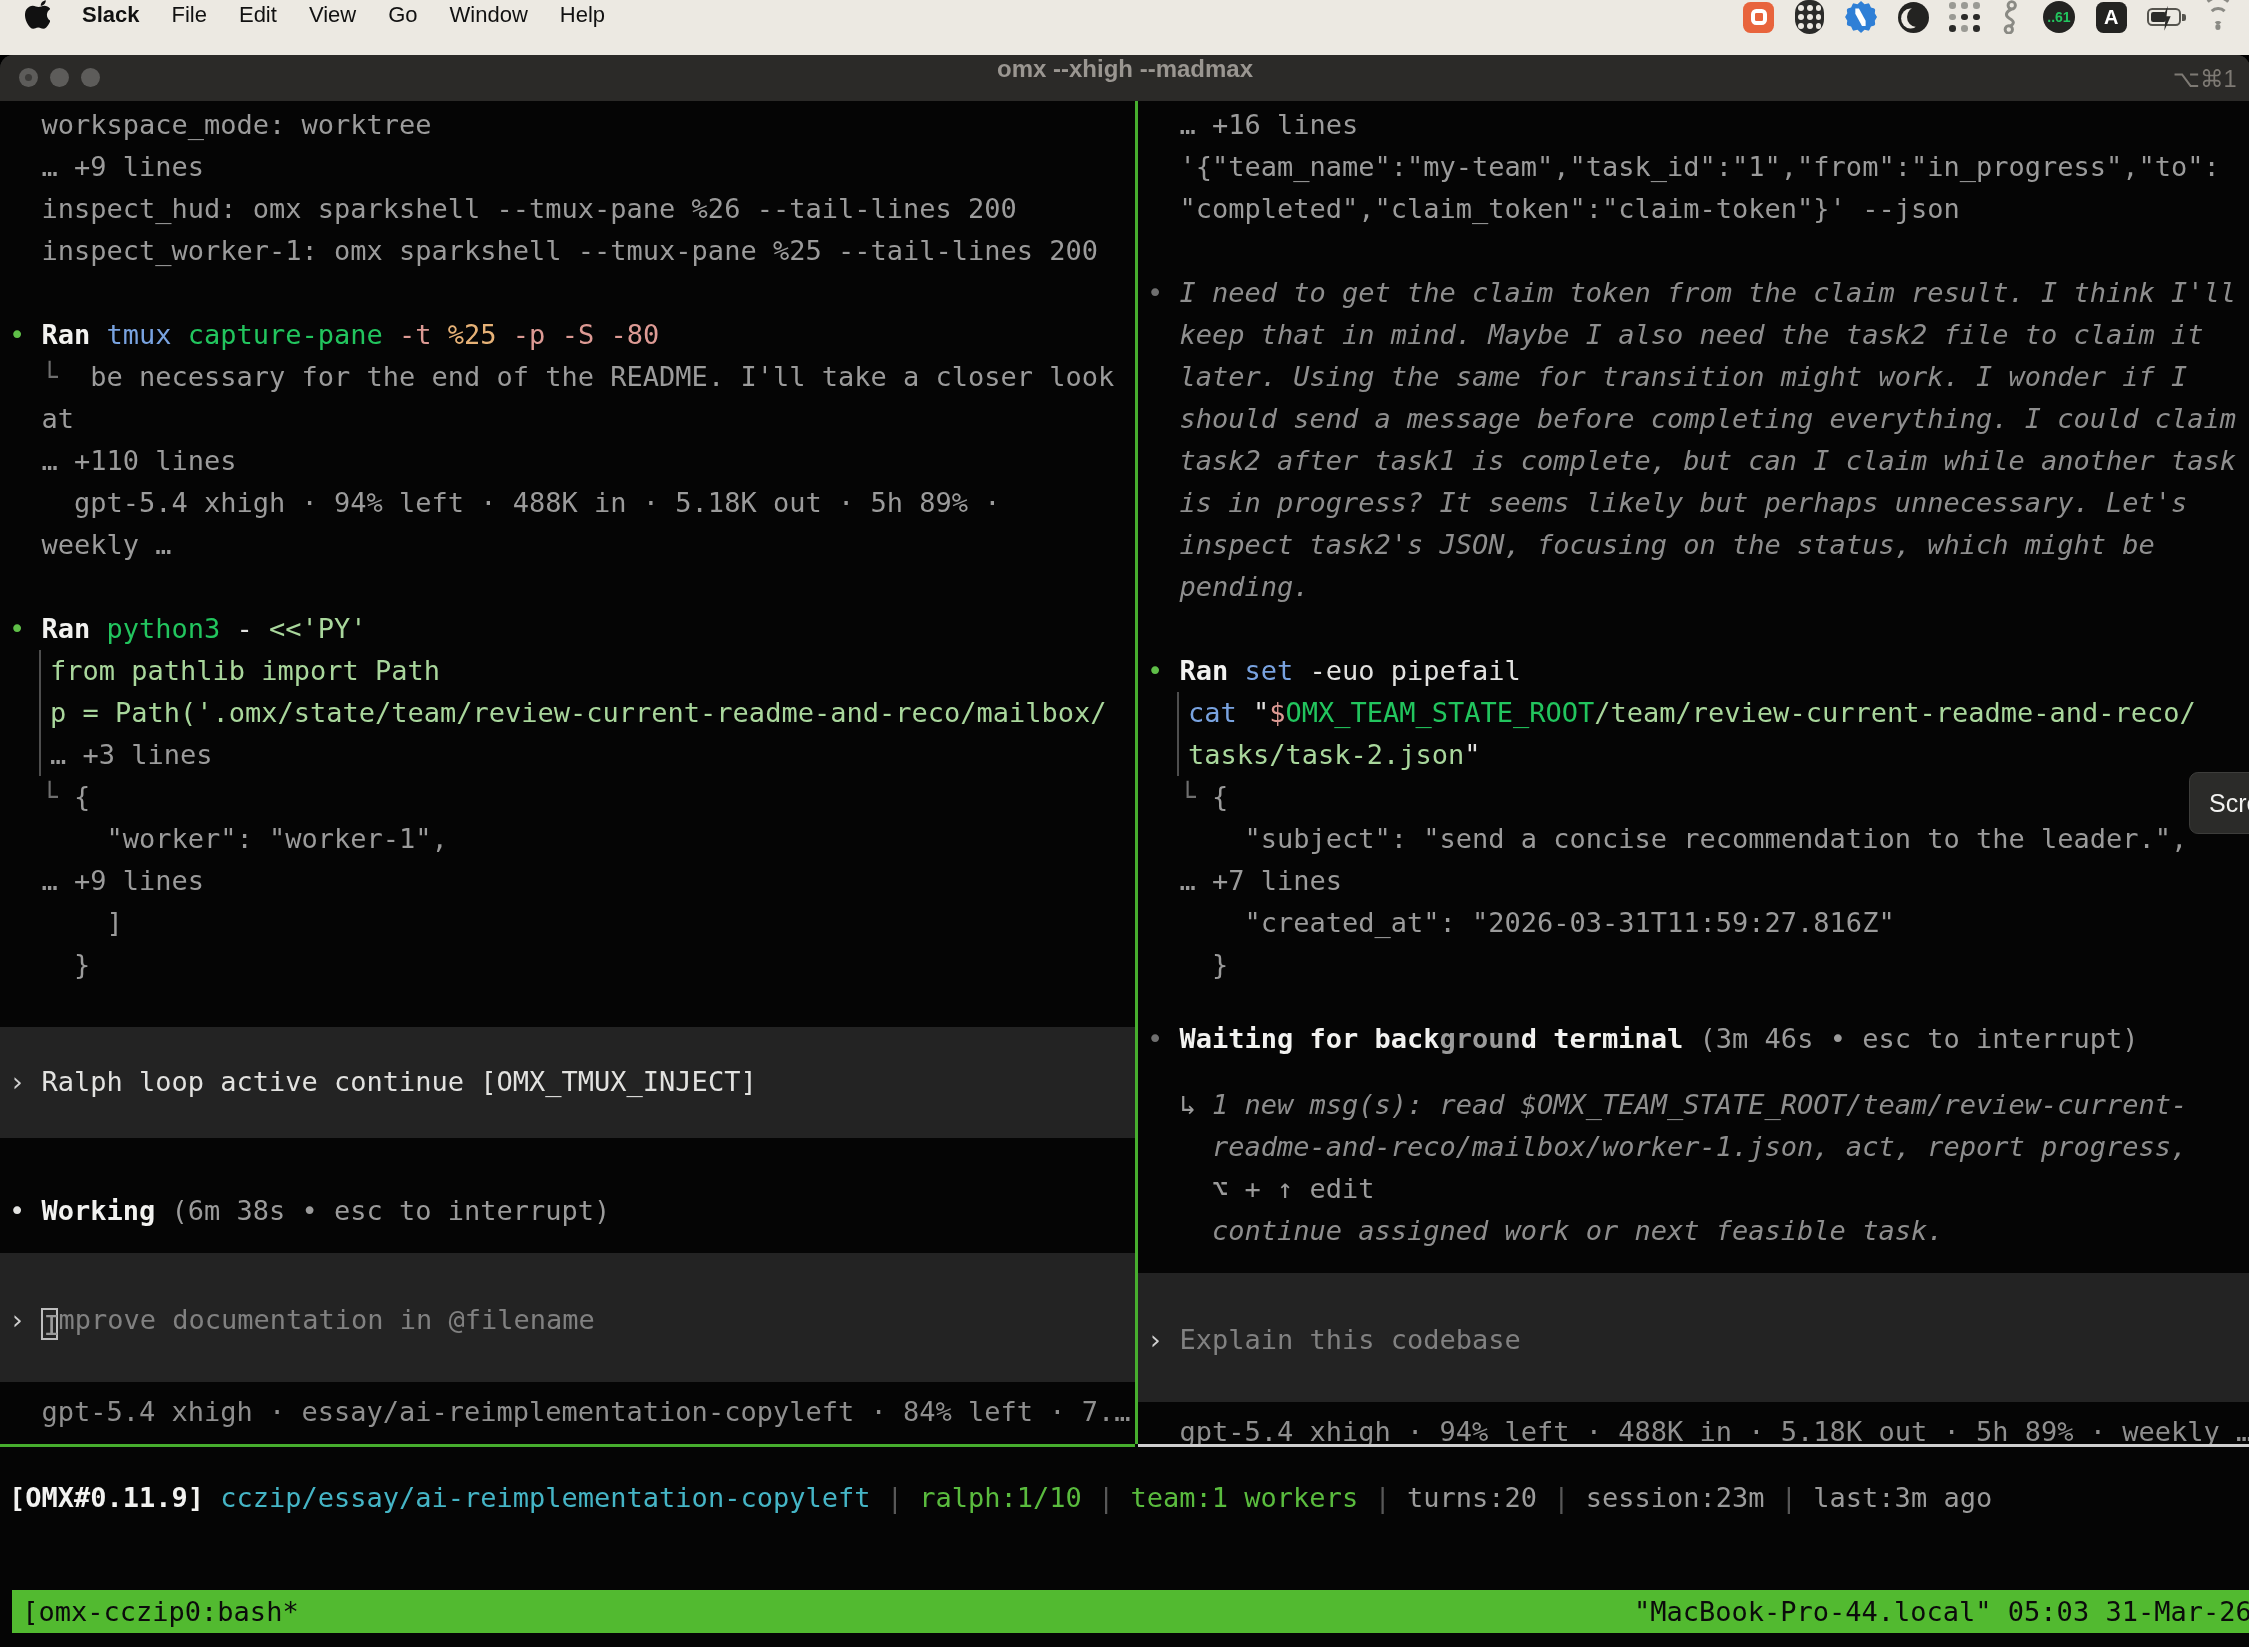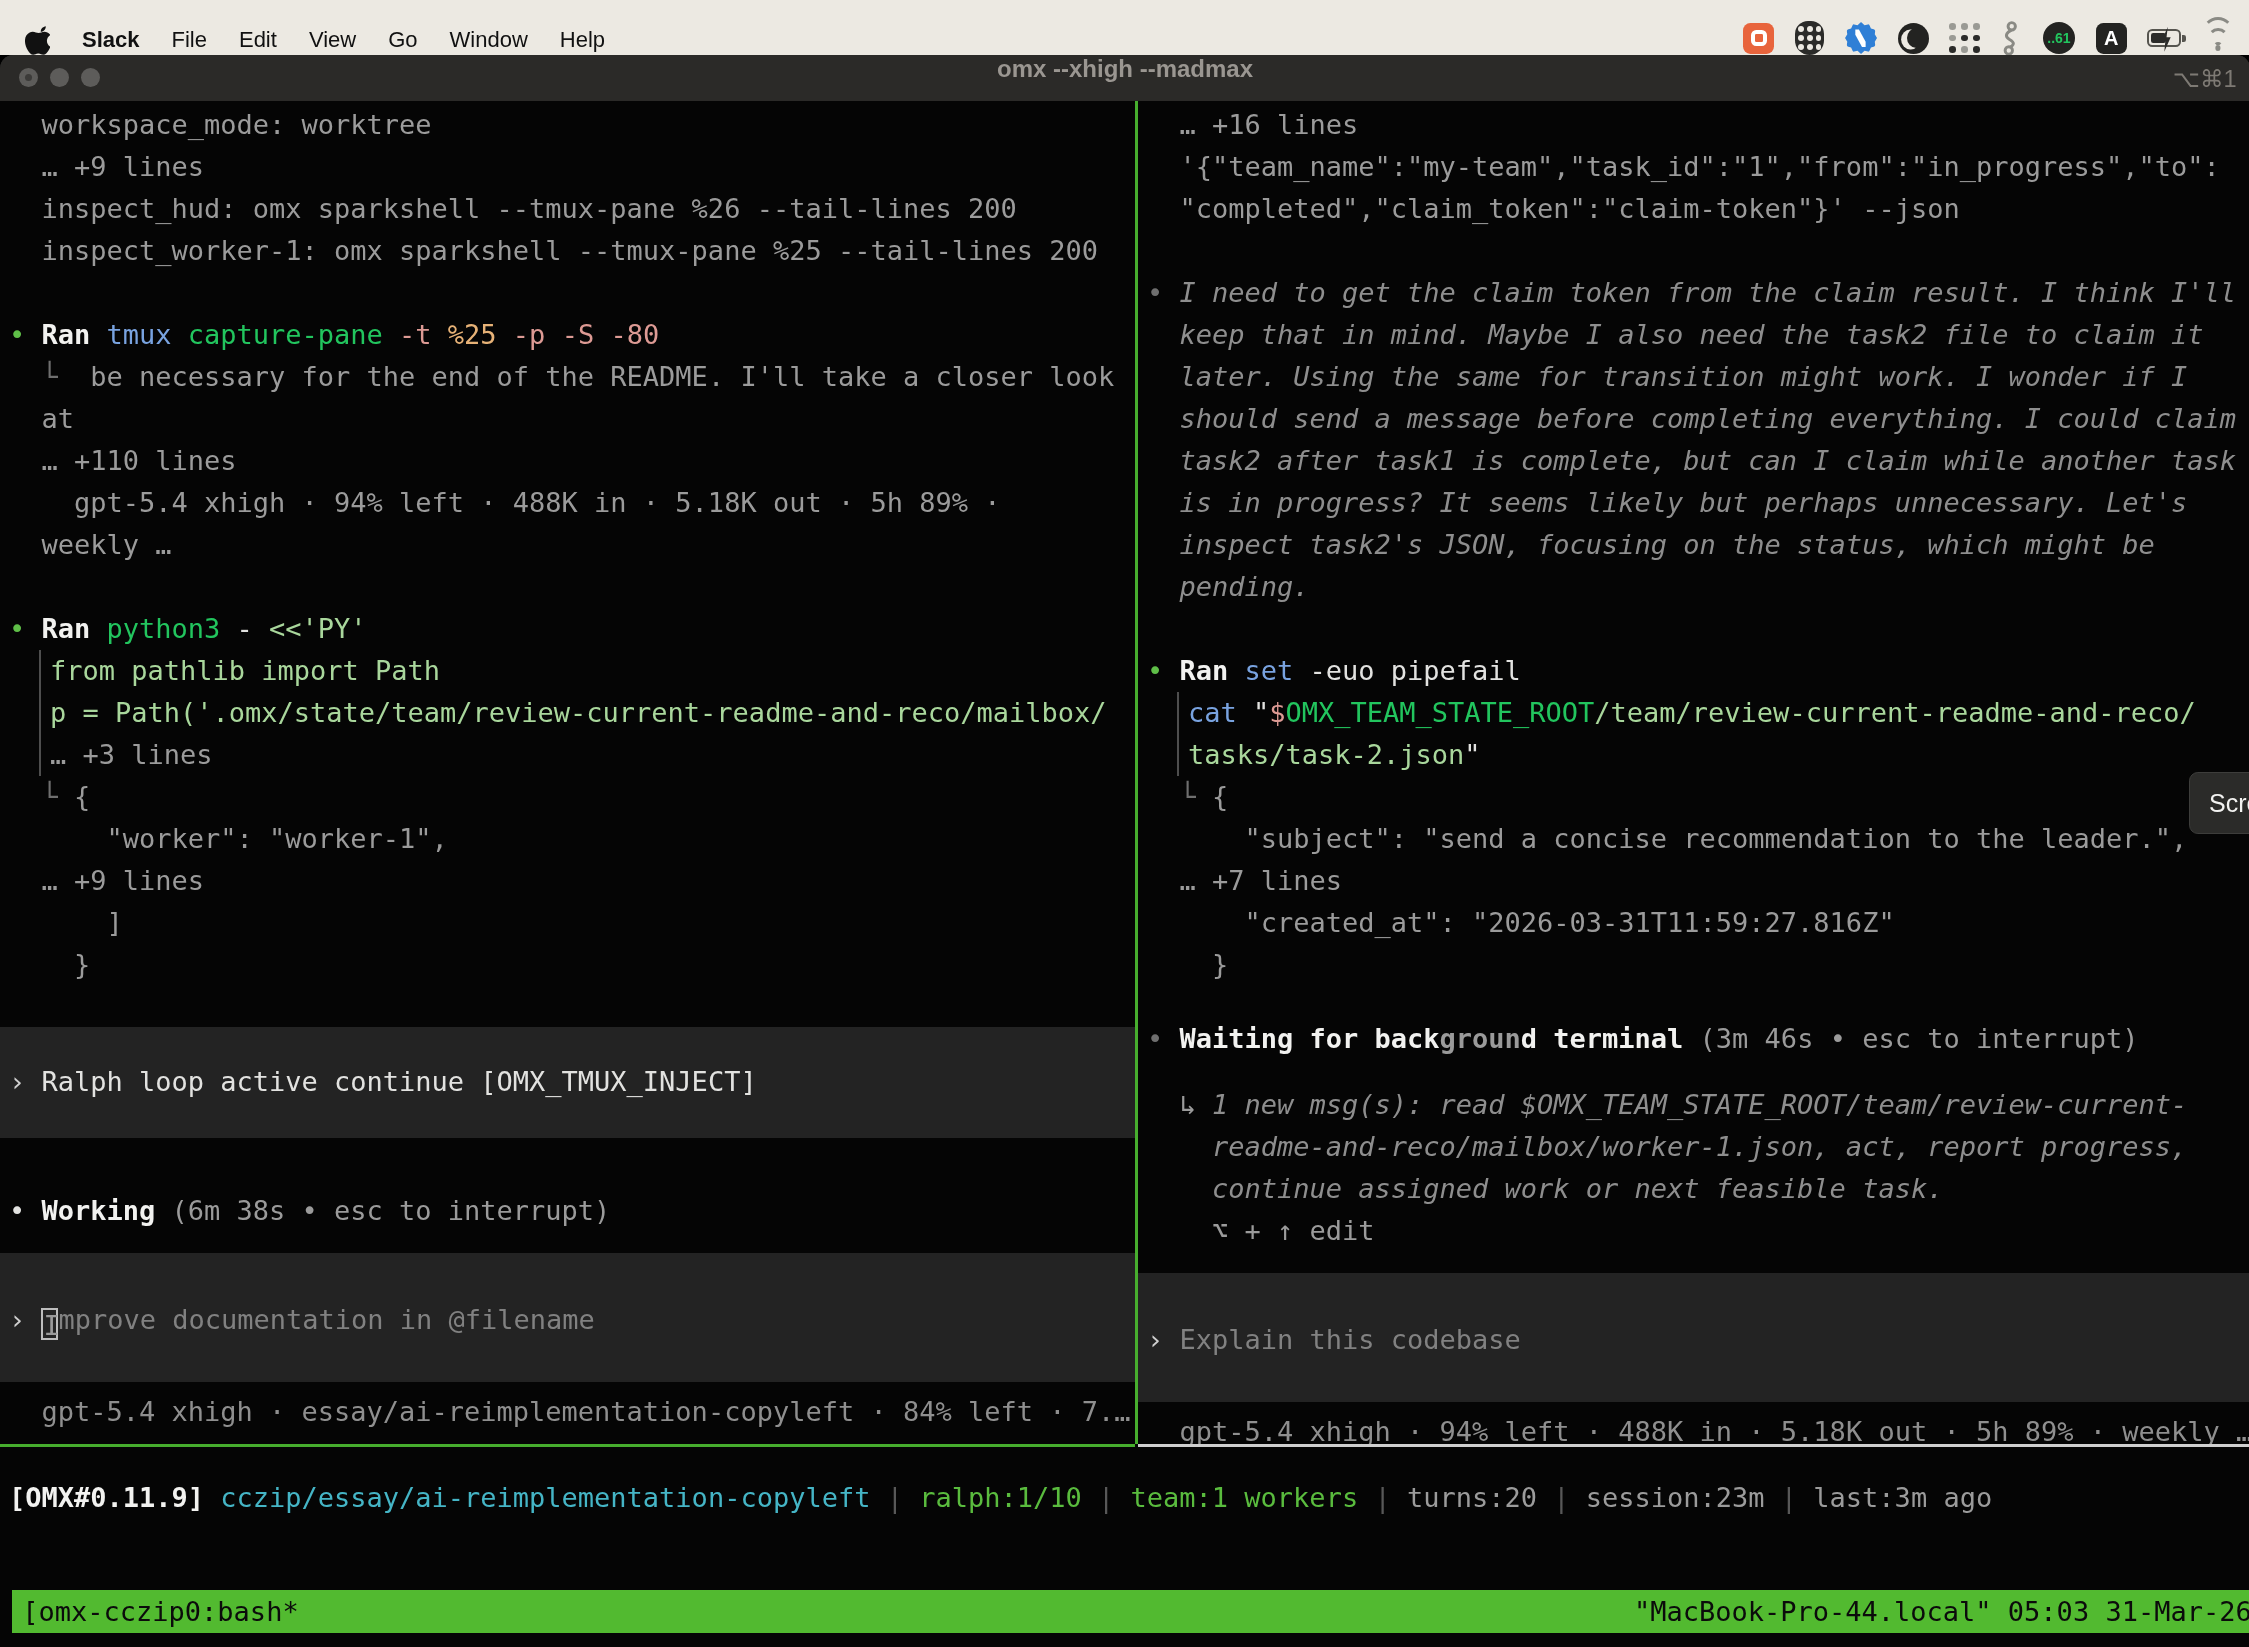--- a/index.html
+++ b/index.html
@@ -1,21 +1,21 @@
 <!DOCTYPE html>
 <html style="font-size:11.8px"><head>
 <meta charset="utf-8">
 <style>
   * { margin:0; padding:0; box-sizing:border-box; }
   html,body { width:2250px; height:1648px; overflow:hidden; background:#000; }
   body { font-family:"DejaVu Sans Mono", monospace; }
 
   
   .menubar { position:absolute; left:0; top:0; width:2250px; height:55px;
-    background:#ece9e2; display:flex; align-items:flex-end; color:#111;
+    background:#ece9e2; display:flex; align-items:flex-start; color:#111;
     font-family:"Liberation Sans", sans-serif; font-size:22px; }
   .menubar .left { display:flex; align-items:center; gap:32px; padding-left:25px; }
   .menubar .appname { font-weight:700; }
   .menubar .mitem { font-weight:400; }
   .menubar .right { margin-left:auto; display:flex; align-items:center; gap:20.7px; padding-right:16px; }
   .sicon { display:flex; align-items:center; justify-content:center; }
   .rec-icon { width:31px; height:31px; background:#e8643c; border-radius:7.4px; display:flex; align-items:center; justify-content:center; }
   .rec-icon .inner { width:16px; height:16px; border:4.4px solid #fff; border-radius:5.2px; }
   .shield-icon { width:29.5px; height:34px; background:#2b2b29; border-radius:13.3px 13.3px 14.8px 14.8px;
     display:grid; grid-template-columns:repeat(3,5.9px); grid-template-rows:repeat(3,5.9px); gap:3px; place-content:center; }
@@ -263,22 +263,22 @@
           <div class="tl"><span class="dg">  └ </span><span class="g">{</span></div>
           <div class="tl"><span class="g">      "subject": "send a concise recommendation to the leader.",</span></div>
           <div class="tl"><span class="g">  … +7 lines</span></div>
           <div class="tl"><span class="g">      "created_at": "2026-03-31T11:59:27.816Z"</span></div>
           <div class="tl"><span class="g">    }</span></div>
           <div style="height: 32px;"></div>
           <div class="tl"><span class="dg">• </span><span class="wb">Waiting for back</span><span class="gysh">groun</span><span class="wb">d terminal </span><span class="g">(3m 46s • esc to interrupt)</span></div>
           <div style="height: 24px;"></div>
           <div class="tl"><span class="g">  ↳ </span><span class="it">1 new msg(s): read $OMX_TEAM_STATE_ROOT/team/review-current-</span></div>
           <div class="tl"><span class="it">    readme-and-reco/mailbox/worker-1.json, act, report progress,</span></div>
+          <div class="tl"><span class="g">    ⌥ + ↑ edit</span></div>
           <div class="tl"><span class="it">    continue assigned work or next feasible task.</span></div>
-          <div class="tl"><span class="g">    ⌥ + ↑ edit</span></div>
         </div>
       <div class="spacer29"></div>
       <div class="band band-input">
         <div class="tl"><span class="prompt">› </span><span class="ph">Explain this codebase</span></div>
       </div>
       <div class="spacer12"></div>
       <div class="tl statusline">  <span>gpt-5.4 xhigh · 94% left · 488K in · 5.18K out · 5h 89% · weekly …</span></div>
     </div>
 
     <div class="vdiv"></div>

